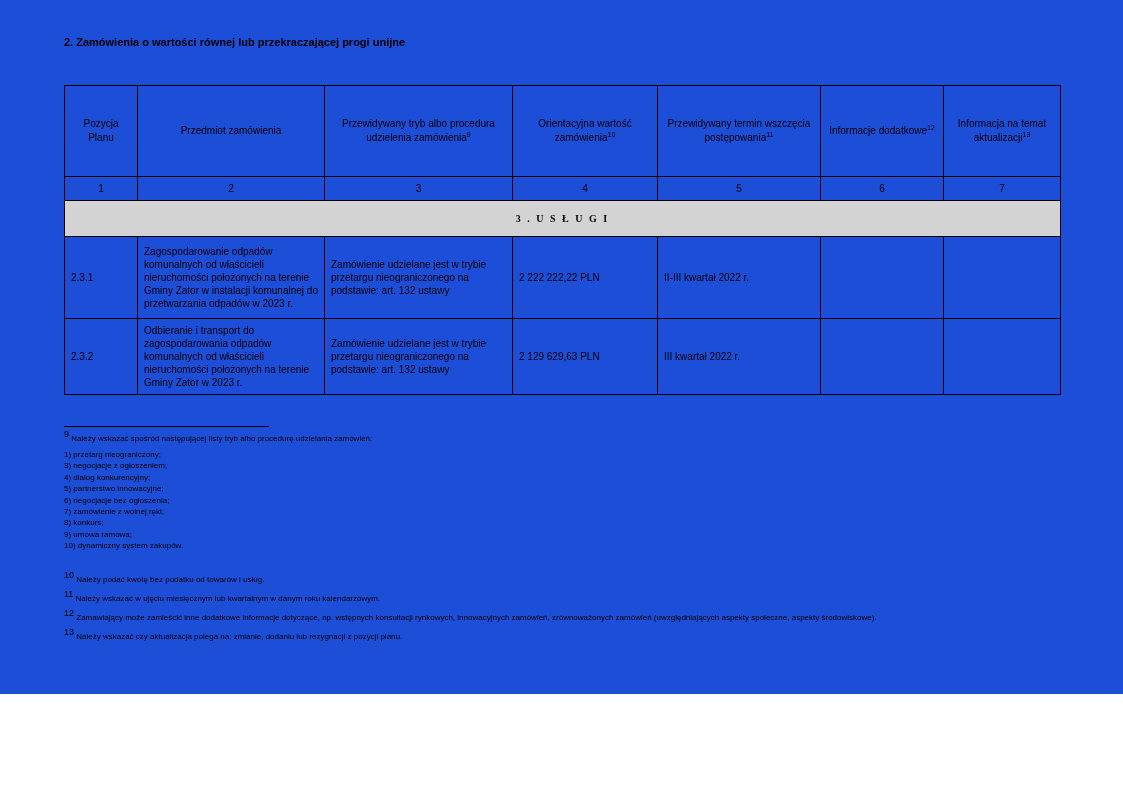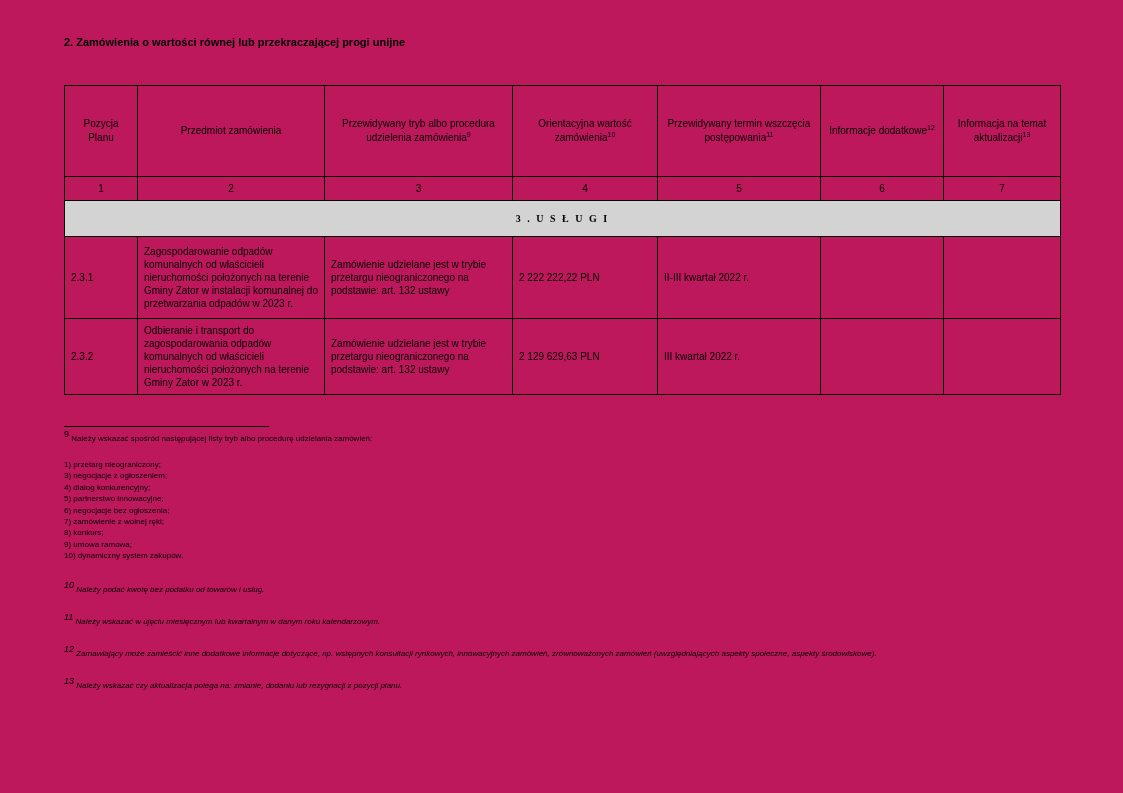--- a/index.html
+++ b/index.html
@@ -4,21 +4,21 @@
 <style>
   * { box-sizing: border-box; margin: 0; padding: 0; }
   html, body { background: #ffffff; }
   body {
     width: 1123px; height: 793px;
     font-family: "Liberation Sans", sans-serif;
     color: #000;
     position: relative;
     overflow: hidden;
   }
-  .page { position: relative; width: 1123px; height: 793px; background: #be185d; }
+  .page { position: relative; width: 1123px; height: 694px; background: #1d4ed8; }
 
   .doc-title {
     position: absolute; left: 64px; top: 36px;
     font-size: 11px; font-weight: bold;
   }
 
   table.plan {
     position: absolute; left: 64px; top: 85px;
     border-collapse: collapse; table-layout: fixed;
     width: 996px;
@@ -55,24 +55,24 @@
   tr.data-row.r2 td { height: 76px; }
   sup { font-size: 7px; line-height: 0; }
 
   .footnotes {
     position: absolute; left: 64px; top: 426px; width: 1010px;
     font-size: 8px; color: #000;
   }
   .fn-separator {
     width: 205px; border-top: 1px solid #000; margin-bottom: 7px;
   }
-  .fn-line { margin-bottom: 15px; line-height: 10px; }
+  .fn-line { margin-bottom: 5px; line-height: 10px; }
   .fn-list-item { line-height: 11.4px; }
   .fn-list { margin-bottom: 23px; }
-  .fn-bottom { margin-top: 22px; line-height: 10px; font-style: italic; }
+  .fn-bottom { margin-top: 9px; line-height: 10px; }
   .fnnum { font-size: 9px; line-height: 0; }
 </style>
 </head>
 <body>
 
 <div class="page">
 
   <div class="doc-title">2. Zamówienia o wartości równej lub przekraczającej progi unijne</div>
 
   <table class="plan">

